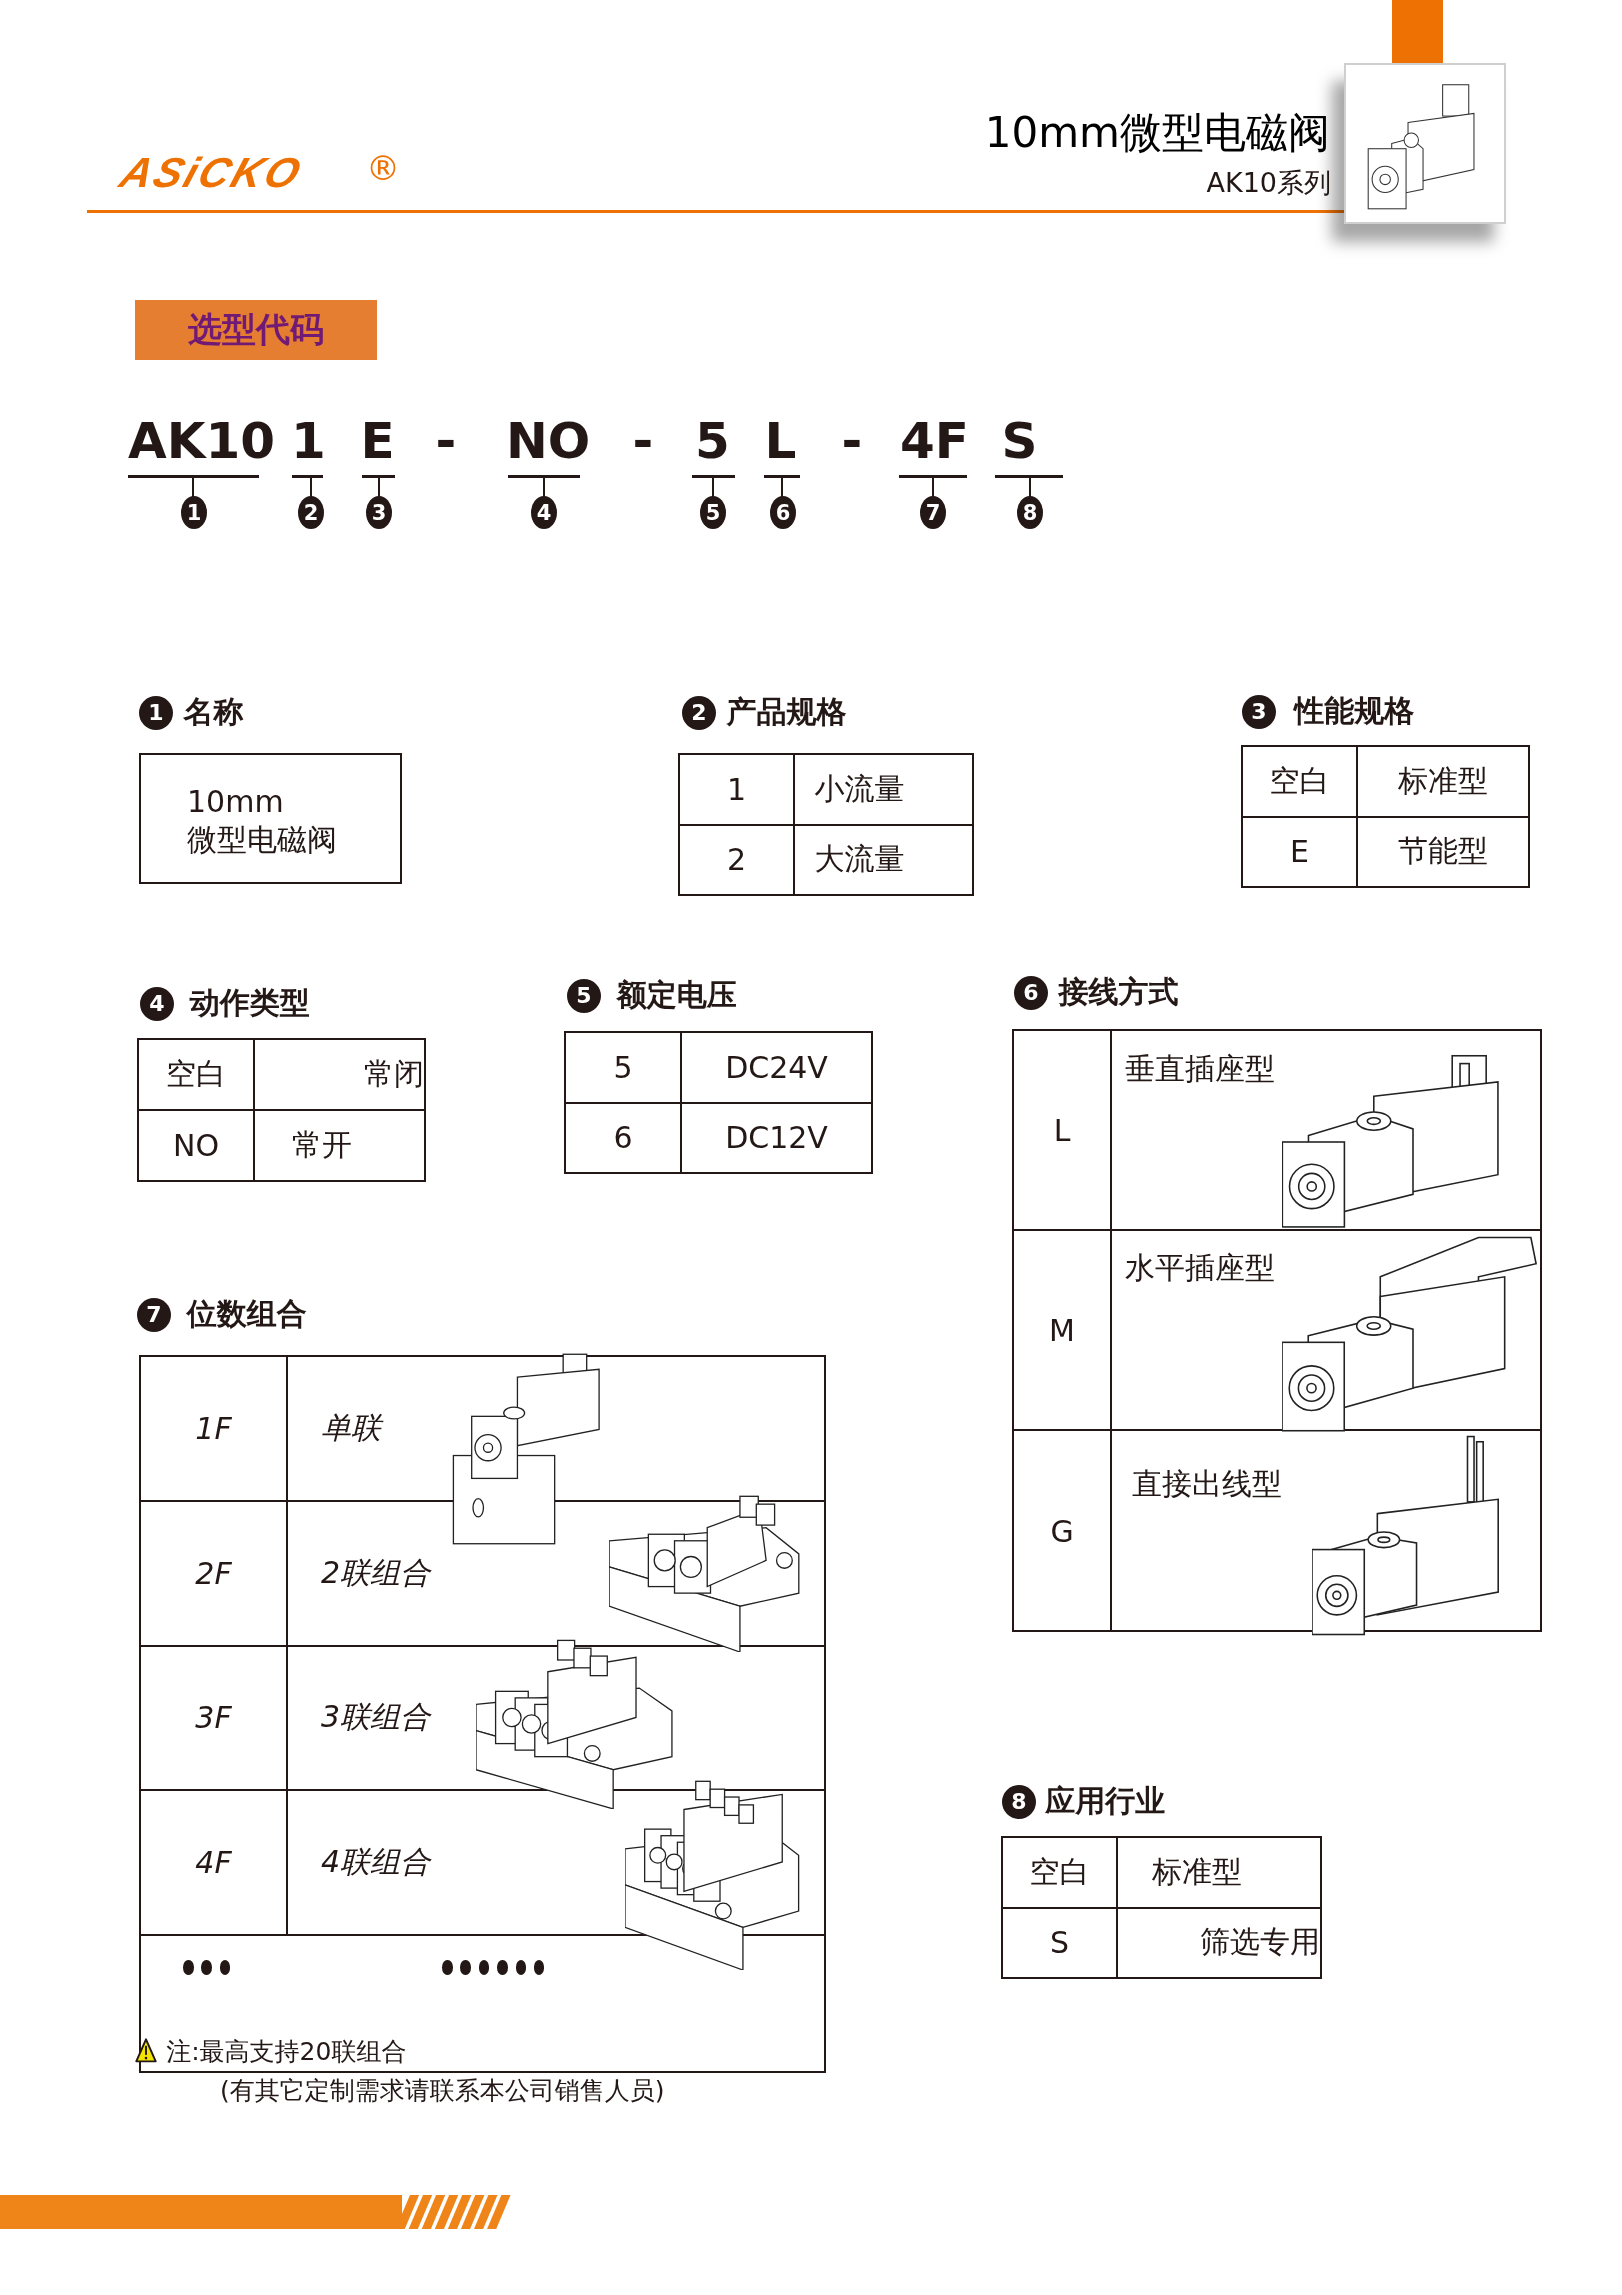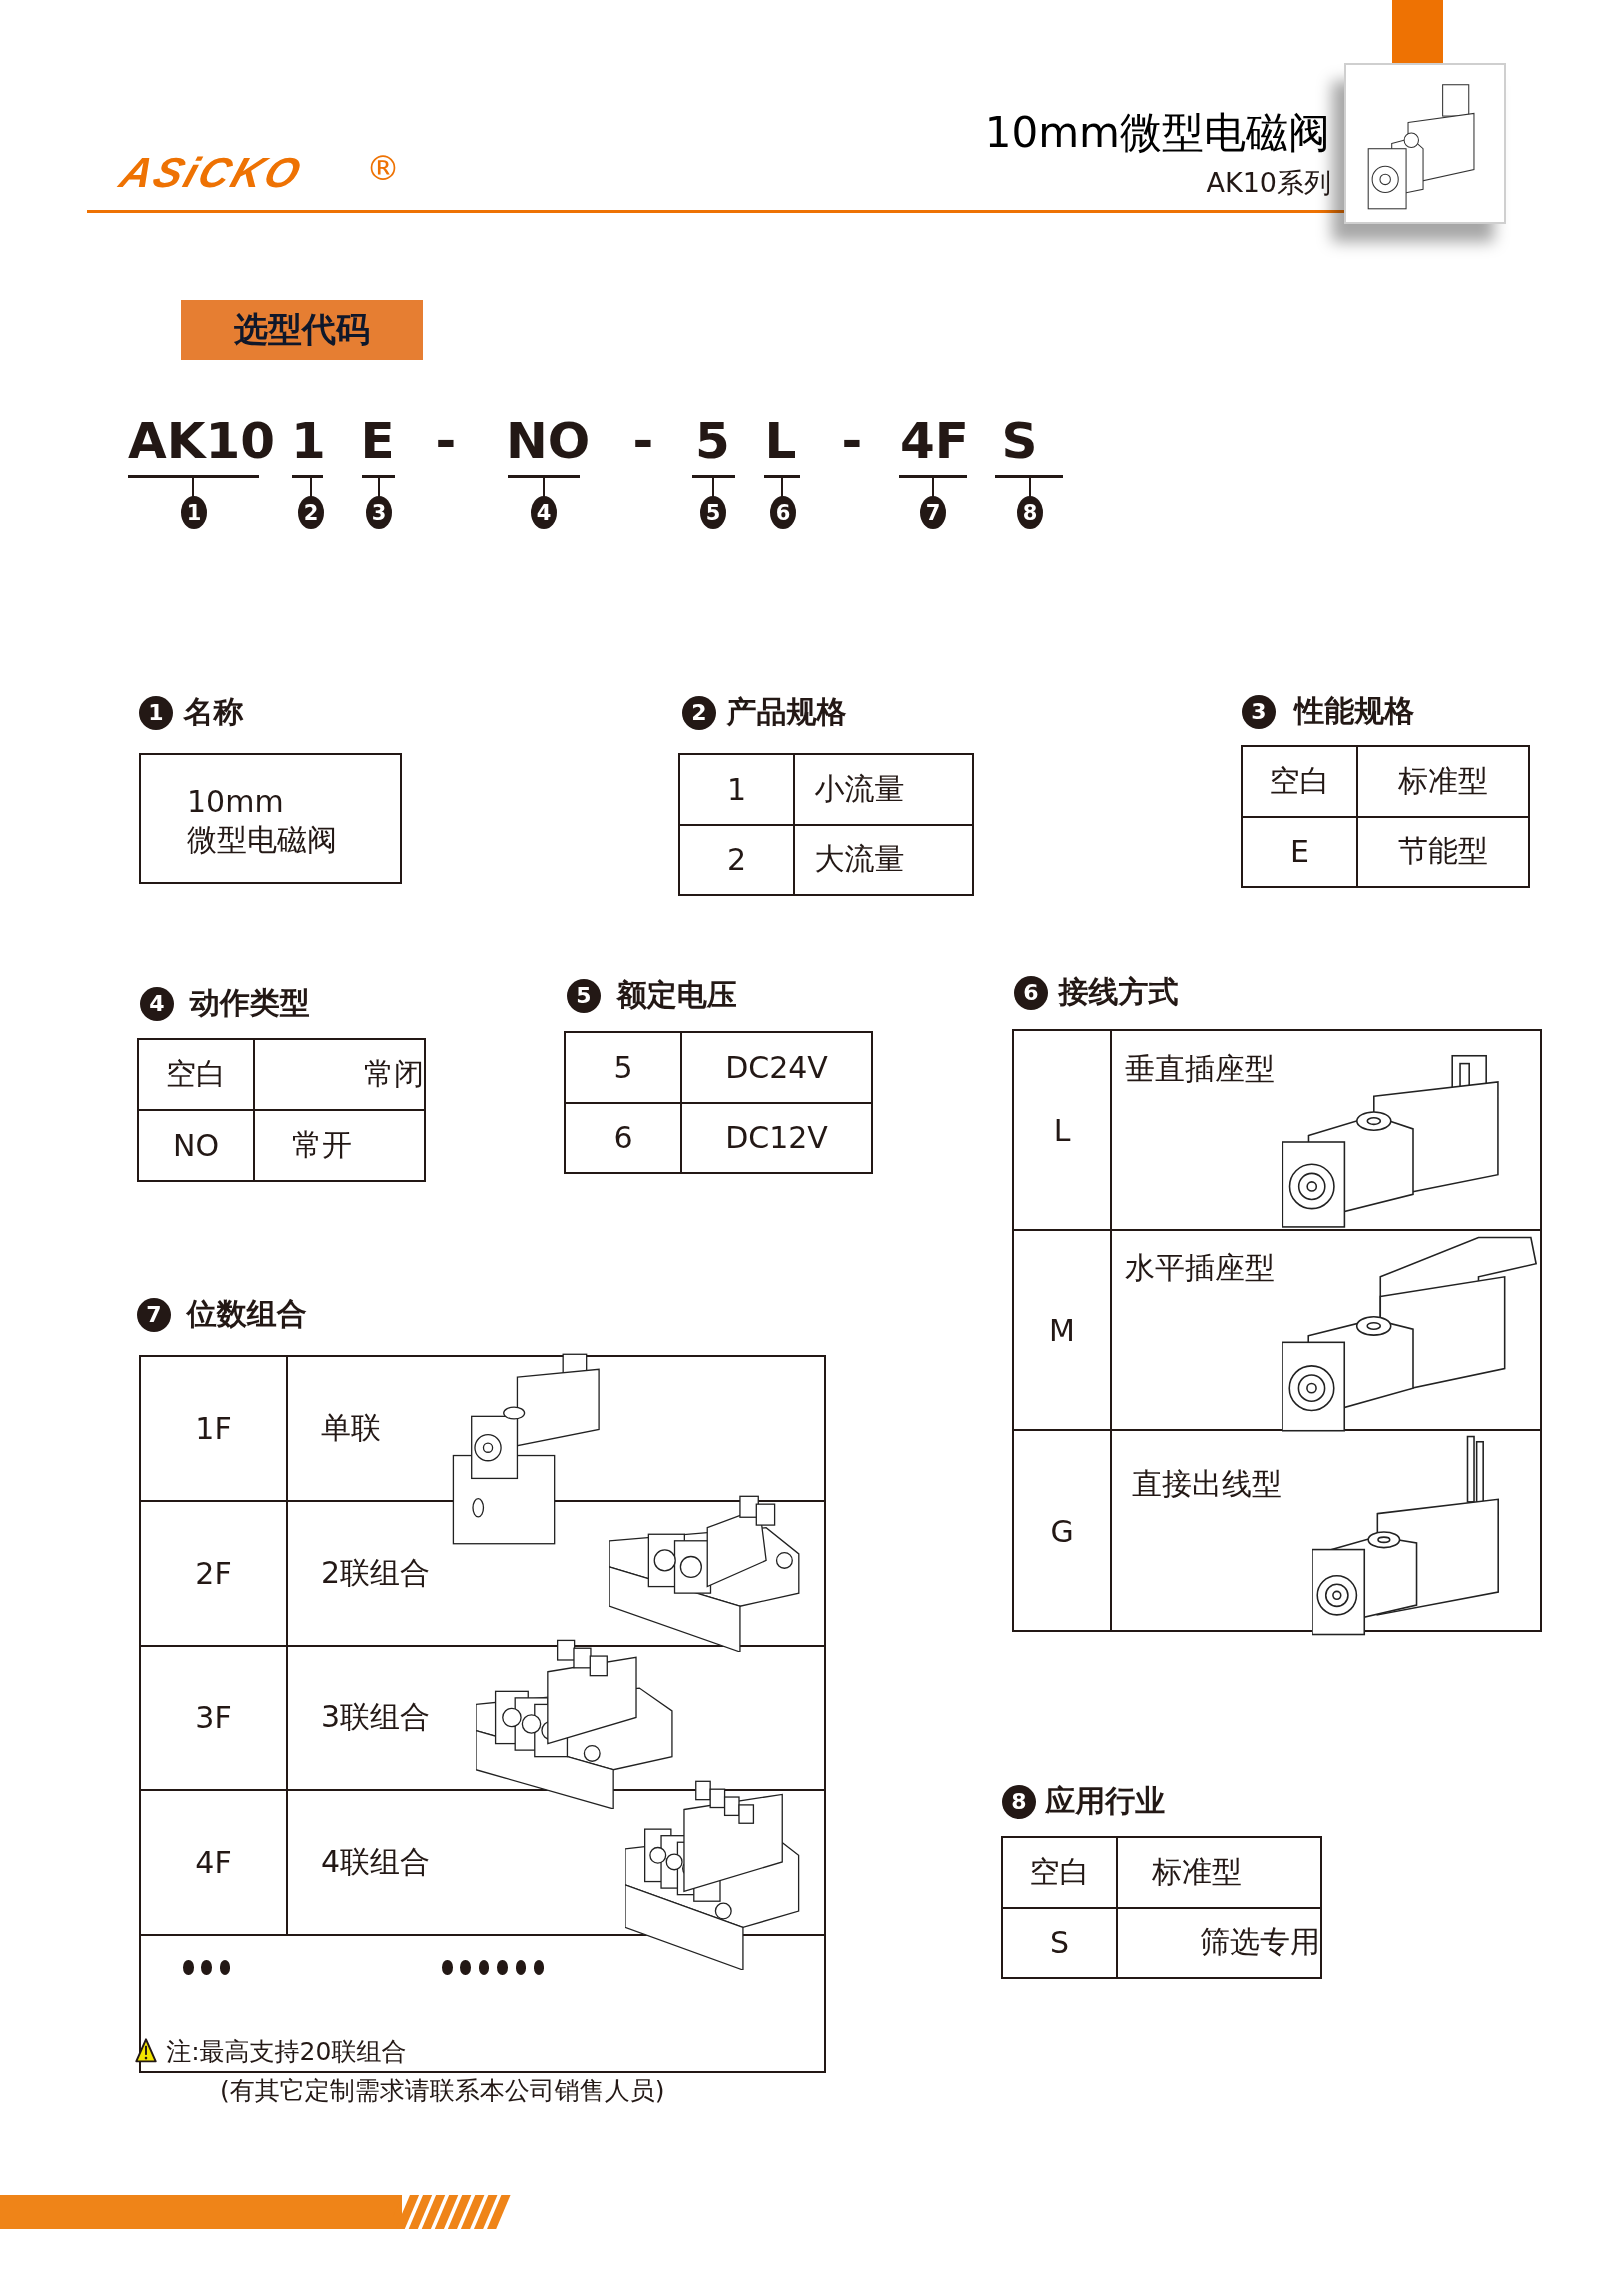--- a/index.html
+++ b/index.html
@@ -10,21 +10,21 @@
   
   .top-tab { left: 1392px; top: 0; width: 51px; height: 64px; background: #ee7203; }
   .logo { left: 122px; top: 149px; font-family: "Liberation Sans", sans-serif; font-weight: 700; font-style: italic; font-size: 42px; letter-spacing: 2.6px; color: #ee7203; transform: skewX(-18deg); }
   .logo-reg { left: 366px; top: 148px; font-size: 34px; color: #ee7203; font-family: "DejaVu Sans", sans-serif; }
   .header-line { left: 87px; top: 210px; width: 1269px; height: 3.3px; background: #ee7203; }
   .title { right: 293px; top: 105px; font-size: 42px; font-weight: 400; color: #000000; text-align: right; white-space: nowrap; }
   .subtitle { right: 292px; top: 165px; font-size: 27px; color: #231815; text-align: right; white-space: nowrap; }
   .thumb { left: 1344px; top: 63px; width: 162px; height: 161px; background: #fff; border: 2px solid #cfcfcf; box-shadow: -11.8px 18.3px 14.4px rgba(0,0,0,0.35); }
 
   
-  .tag { left: 135px; top: 300px; width: 242px; height: 60px; background: #e67e32; color: #0f172a; font-size: 34px; font-weight: 700; display: flex; align-items: center; justify-content: center; margin-left: 46px; }
+  .tag { left: 135px; top: 300px; width: 242px; height: 60px; background: #e67e32; color: #701a75; font-size: 34px; font-weight: 700; display: flex; align-items: center; justify-content: center; }
 
   
   .code-seg { position: absolute; top: 412px; font-size: 50px; font-weight: 700; color: #231815; text-align: center; }
   .code-bar { position: absolute; top: 475px; height: 3.3px; background: #231815; }
   .code-stem { position: absolute; top: 478px; width: 2px; height: 19.6px; background: #231815; }
   .code-num { position: absolute; top: 496px; width: 26px; height: 33px; border-radius: 50%; background: #231815; color: #fff; font-size: 21px; font-weight: 700; display: flex; align-items: center; justify-content: center; }
 
   
   .sec-head { position: absolute; display: flex; align-items: center; gap: 10.5px; font-size: 30px; font-weight: 700; color: #231815; white-space: nowrap; }
   .num-circle { width: 34px; height: 34px; border-radius: 50%; background: #231815; color: #fff; font-size: 22px; font-weight: 700; display: flex; align-items: center; justify-content: center; flex-shrink: 0; }
@@ -38,21 +38,21 @@
   
   .wiring { left: 1012px; top: 1029px; width: 530px; height: 603px; border: 2.6px solid #231815; }
   .wiring .row { position: absolute; left: 0; width: 100%; border-bottom: 2.6px solid #231815; }
   .wiring .row:last-child { border-bottom: none; }
   .wiring .code { position: absolute; left: 0; top: 0; width: 98px; height: 100%; border-right: 2.6px solid #231815; display: flex; align-items: center; justify-content: center; font-size: 30px; }
   .wiring .label { position: absolute; left: 111px; font-size: 30px; white-space: nowrap; }
   .wiring .img { position: absolute; }
 
   
   .combo { left: 139px; top: 1355px; width: 687px; height: 718px; border: 2.6px solid #231815; }
-  .combo .row { position: absolute; left: 0; width: 100%; height: 145px; border-bottom: 2.6px solid #231815; }
+  .combo .row { position: absolute; left: 0; width: 100%; height: 145px; border-bottom: 2.6px solid #231815; font-style: italic; }
   .combo .row.last { border-bottom: none; height: 65px; }
   .combo .code { position: absolute; left: 0; top: 0; width: 147px; height: 100%; border-right: 2.6px solid #231815; display: flex; align-items: center; justify-content: center; font-size: 30px; }
   .combo .label { position: absolute; left: 180px; top: 0; height: 100%; display: flex; align-items: center; font-size: 30px; white-space: nowrap; }
   .combo .dots { position: absolute; top: 0; height: 100%; display: flex; align-items: center; gap: 7.9px; }
   .combo .dot { width: 10.5px; height: 14.4px; border-radius: 50%; background: #231815; }
 
   .valve { position: absolute; }
   .valve svg { display: block; }
 
   

